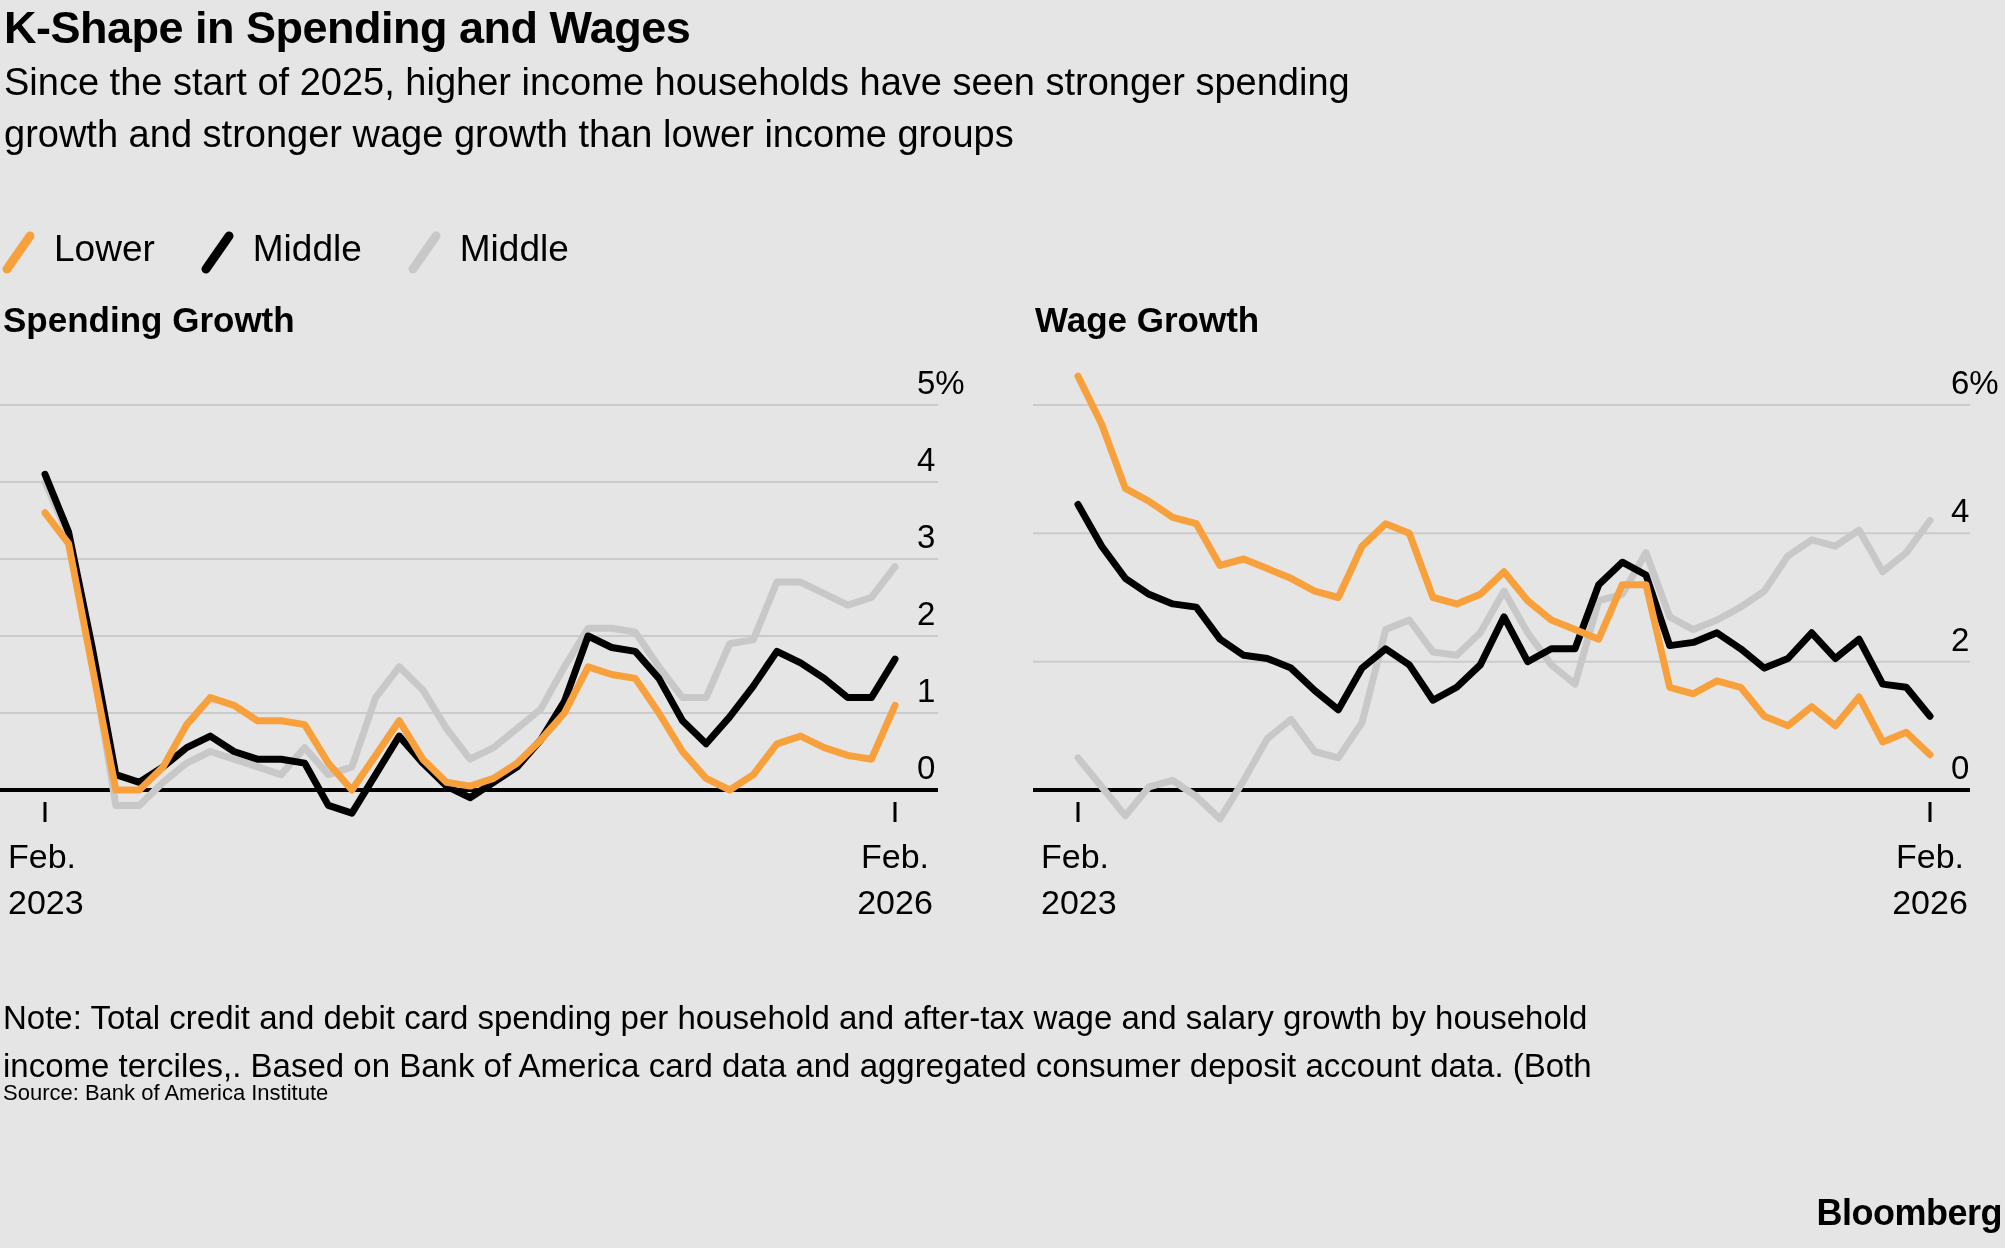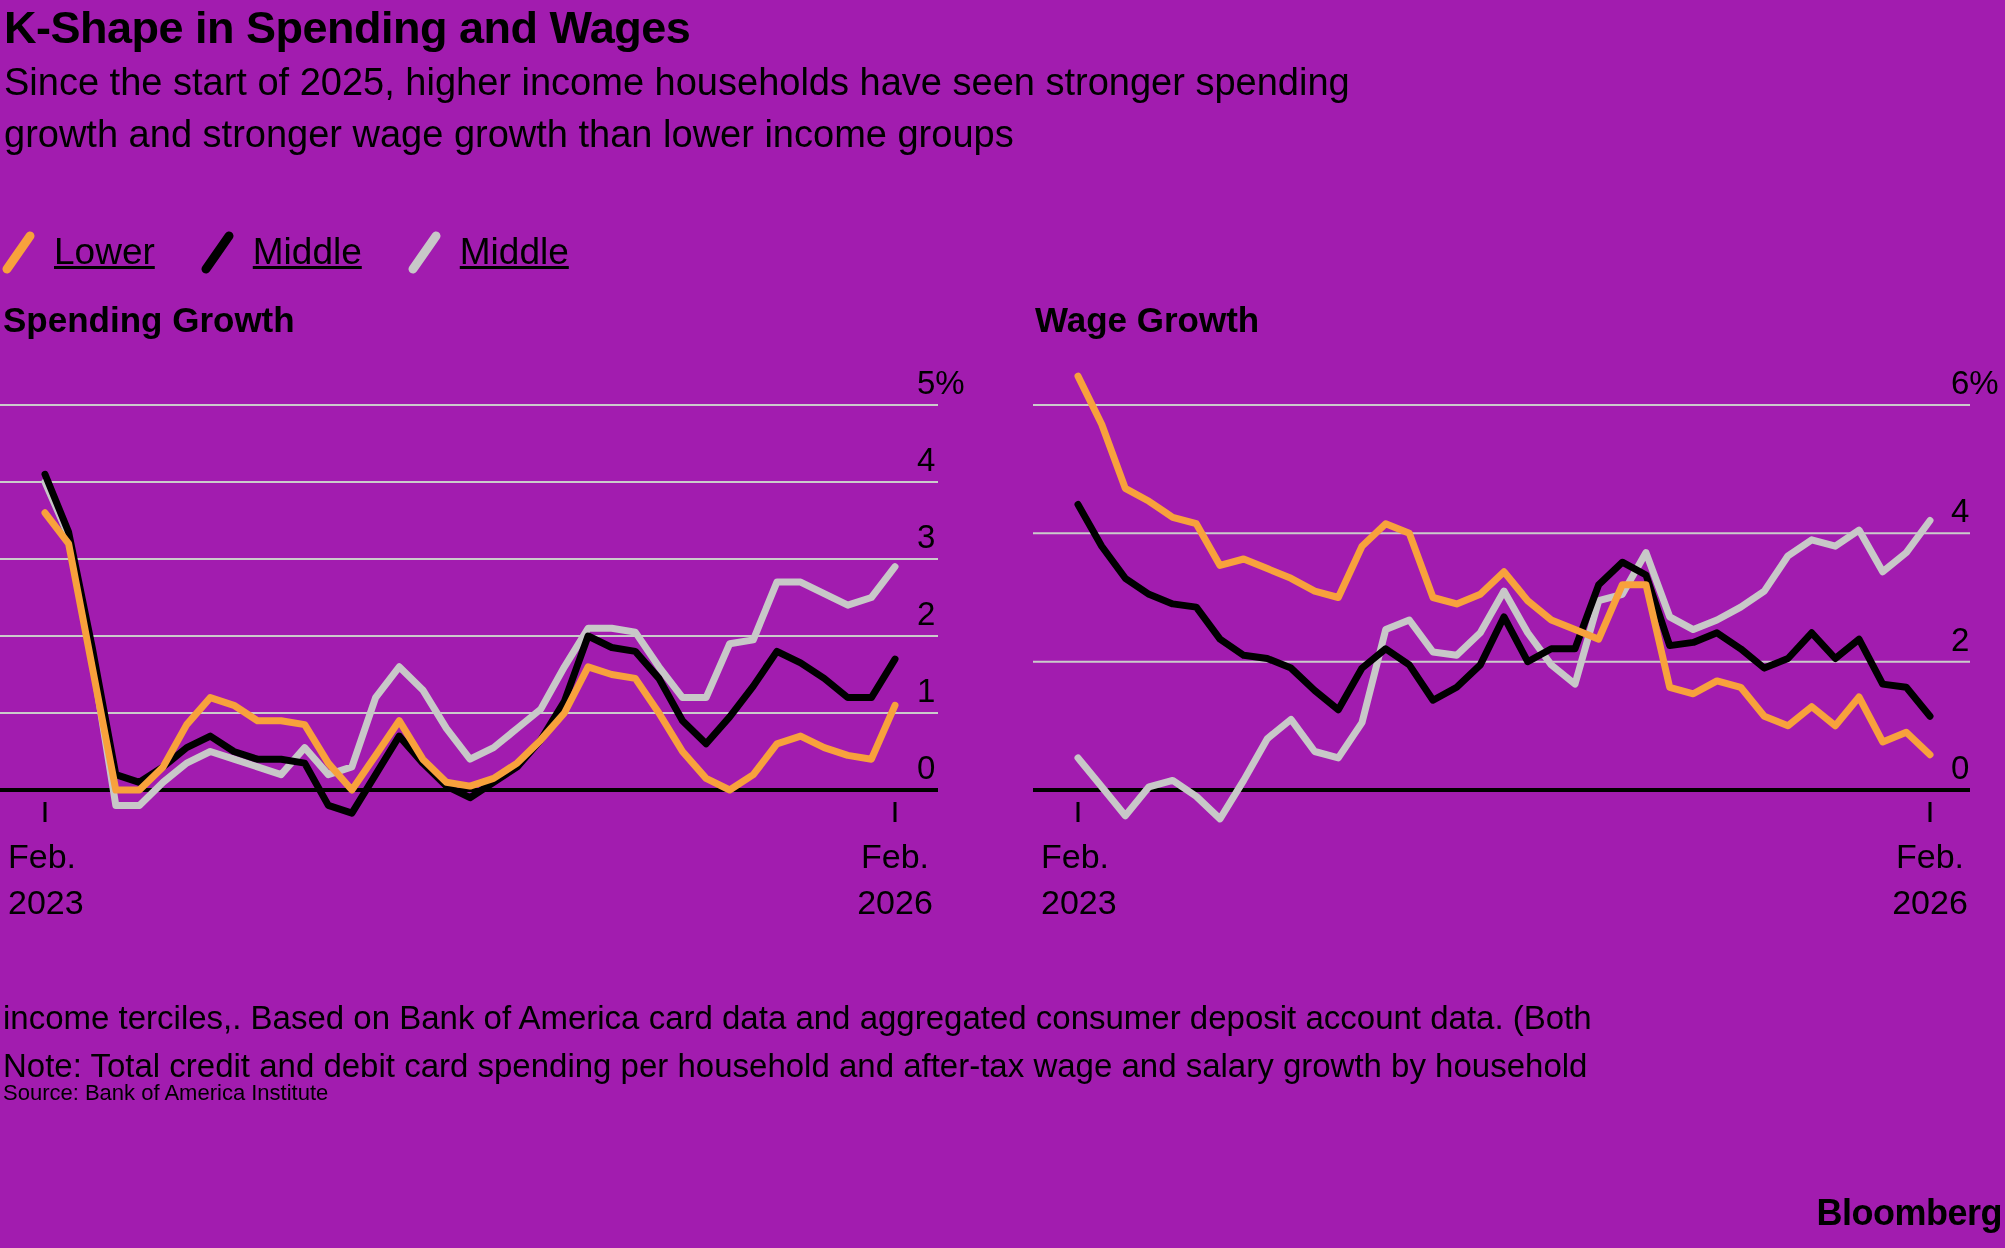--- a/index.html
+++ b/index.html
@@ -1,21 +1,21 @@
 <!DOCTYPE html>
 <html><head>
 <meta charset="utf-8">
 <style>
   html,body{margin:0;padding:0;background:#ffffff;}
   body{font-family:"Liberation Sans",sans-serif;color:#000;}
-  .page{position:relative;width:2005px;height:1248px;background:#a21caf;overflow:hidden;}
+  .page{position:relative;width:2005px;height:1248px;background:#e5e5e5;overflow:hidden;}
   .title{position:absolute;left:4px;top:2px;font-size:45px;font-weight:700;letter-spacing:-0.5px;}
   .subtitle{position:absolute;left:4px;top:56px;font-size:38px;font-weight:400;line-height:52px;}
   .legend{position:absolute;left:2px;top:228px;display:flex;align-items:center;}
-  .legend-item{display:flex;align-items:center;margin-right:46px;text-decoration:underline;}
+  .legend-item{display:flex;margin-right:46px;}
   .legend-item svg{display:block;margin-right:18px;}
   .legend-label{font-size:37px;}
   .panel-title{position:absolute;top:300px;font-size:35px;font-weight:700;}
   .panel-title.left{left:3px;}
   .panel-title.right{left:1035px;}
   .chart-wrap{position:absolute;left:0;top:360px;width:2005px;height:580px;}
   .note{position:absolute;left:3px;top:994px;font-size:33px;line-height:48px;}
   .source{position:absolute;left:3px;top:1080px;font-size:22px;}
   .brand{position:absolute;right:3px;top:1192px;font-size:36px;font-weight:700;letter-spacing:-0.5px;}
   svg text{font-family:"Liberation Sans",sans-serif;}
@@ -97,21 +97,21 @@
           <text x="1930" y="508" font-size="34" text-anchor="middle" fill="#000">Feb.</text>
           <text x="1930" y="554" font-size="34" text-anchor="middle" fill="#000">2026</text>
           <polyline points="1078.0,397.9 1101.7,426.8 1125.3,455.7 1149.0,426.8 1172.7,420.4 1196.3,436.4 1220.0,458.9 1243.7,420.4 1267.3,378.7 1291.0,359.4 1314.7,391.5 1338.3,397.9 1362.0,362.6 1385.7,269.6 1409.3,260.0 1433.0,292.0 1456.7,295.3 1480.3,272.8 1504.0,231.1 1527.7,272.8 1551.3,304.9 1575.0,324.1 1598.7,240.7 1622.3,234.3 1646.0,192.6 1669.7,256.8 1693.3,269.6 1717.0,260.0 1740.7,247.1 1764.3,231.1 1788.0,195.8 1811.7,179.8 1835.3,186.2 1859.0,170.1 1882.7,211.8 1906.3,192.6 1930.0,160.5" fill="none" stroke="#C8C8C8" stroke-width="7" stroke-linejoin="round" stroke-linecap="round"></polyline>
           <polyline points="1078.0,144.5 1101.7,186.2 1125.3,218.3 1149.0,234.3 1172.7,243.9 1196.3,247.1 1220.0,279.2 1243.7,295.3 1267.3,298.5 1291.0,308.1 1314.7,330.5 1338.3,349.8 1362.0,308.1 1385.7,288.8 1409.3,304.9 1433.0,340.2 1456.7,327.3 1480.3,304.9 1504.0,256.8 1527.7,301.7 1551.3,288.8 1575.0,288.8 1598.7,224.7 1622.3,202.2 1646.0,215.0 1669.7,285.6 1693.3,282.4 1717.0,272.8 1740.7,288.8 1764.3,308.1 1788.0,298.5 1811.7,272.8 1835.3,298.5 1859.0,279.2 1882.7,324.1 1906.3,327.3 1930.0,356.2" fill="none" stroke="#000000" stroke-width="7" stroke-linejoin="round" stroke-linecap="round"></polyline>
           <polyline points="1078.0,16.1 1101.7,64.2 1125.3,128.4 1149.0,141.3 1172.7,157.3 1196.3,163.7 1220.0,205.4 1243.7,199.0 1267.3,208.6 1291.0,218.3 1314.7,231.1 1338.3,237.5 1362.0,186.2 1385.7,163.7 1409.3,173.3 1433.0,237.5 1456.7,243.9 1480.3,234.3 1504.0,211.8 1527.7,240.7 1551.3,260.0 1575.0,269.6 1598.7,279.2 1622.3,224.7 1646.0,224.7 1669.7,327.3 1693.3,333.8 1717.0,320.9 1740.7,327.3 1764.3,356.2 1788.0,365.8 1811.7,346.6 1835.3,365.8 1859.0,337.0 1882.7,381.9 1906.3,372.3 1930.0,394.7" fill="none" stroke="#F8A13C" stroke-width="7" stroke-linejoin="round" stroke-linecap="round"></polyline>
         </g>
       </svg>
   </div>
 
   <div class="note">
+    <div>Note: Total credit and debit card spending per household and after-tax wage and salary growth by household</div>
     <div>income terciles,. Based on Bank of America card data and aggregated consumer deposit account data. (Both</div>
-    <div>Note: Total credit and debit card spending per household and after-tax wage and salary growth by household</div>
   </div>
 
   <div class="source">Source: Bank of America Institute</div>
 
   <div class="brand">Bloomberg</div>
 
 </div>
 
 </body></html>

